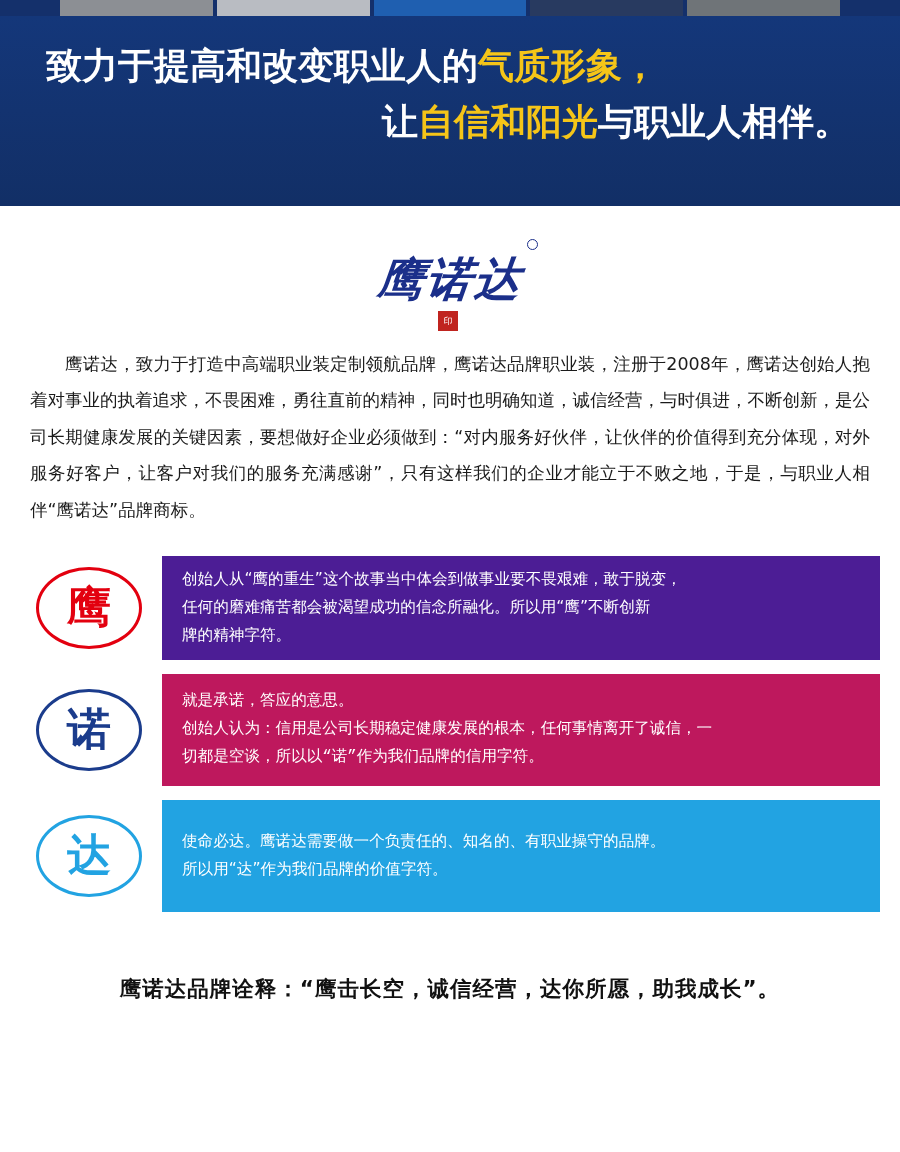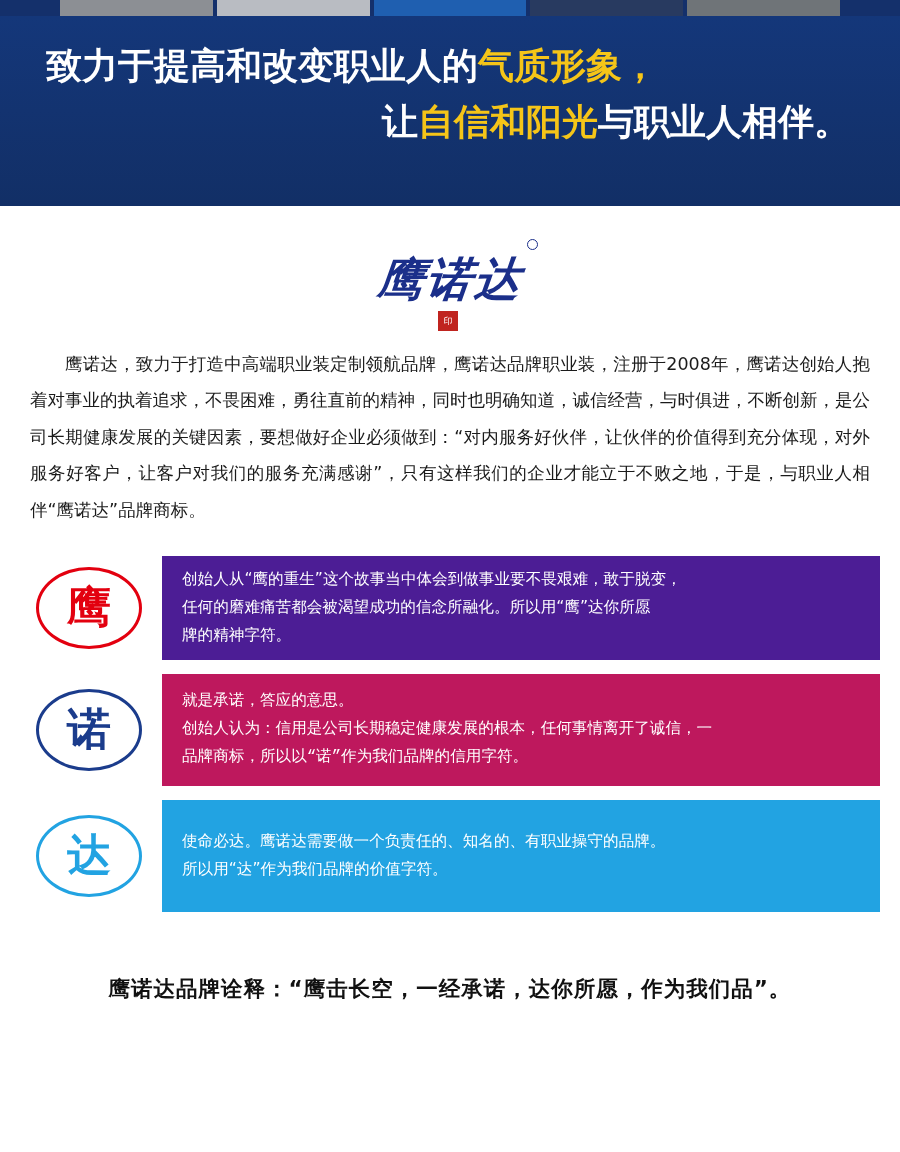--- a/index.html
+++ b/index.html
@@ -219,41 +219,41 @@
 <div class="intro">鹰诺达，致力于打造中高端职业装定制领航品牌，鹰诺达品牌职业装，注册于2008年，鹰诺达创始人抱着对事业的执着追求，不畏困难，勇往直前的精神，同时也明确知道，诚信经营，与时俱进，不断创新，是公司长期健康发展的关键因素，要想做好企业必须做到：“对内服务好伙伴，让伙伴的价值得到充分体现，对外服务好客户，让客户对我们的服务充满感谢”，只有这样我们的企业才能立于不败之地，于是，与职业人相伴“鹰诺达”品牌商标。</div>
 
 <div class="cards">
 
   <div class="card red">
     <div class="card-badge">
       <span class="glyph">鹰</span>
     </div>
     <div class="card-body">
       <div>创始人从“鹰的重生”这个故事当中体会到做事业要不畏艰难，敢于脱变，</div>
-      <div>任何的磨难痛苦都会被渴望成功的信念所融化。所以用“鹰”达你所愿</div>
+      <div>任何的磨难痛苦都会被渴望成功的信念所融化。所以用“鹰”不断创新</div>
       <div>牌的精神字符。</div>
     </div>
   </div>
 
   <div class="card navy">
     <div class="card-badge">
       <span class="glyph">诺</span>
     </div>
     <div class="card-body">
       <div>就是承诺，答应的意思。</div>
       <div>创始人认为：信用是公司长期稳定健康发展的根本，任何事情离开了诚信，一</div>
-      <div>品牌商标，所以以“诺”作为我们品牌的信用字符。</div>
+      <div>切都是空谈，所以以“诺”作为我们品牌的信用字符。</div>
     </div>
   </div>
 
   <div class="card cyan">
     <div class="card-badge">
       <span class="glyph">达</span>
     </div>
     <div class="card-body">
       <div>使命必达。鹰诺达需要做一个负责任的、知名的、有职业操守的品牌。</div>
       <div>所以用“达”作为我们品牌的价值字符。</div>
     </div>
   </div>
 
 </div>
 
-<div class="slogan">鹰诺达品牌诠释：“鹰击长空，一经承诺，达你所愿，作为我们品”。</div>
+<div class="slogan">鹰诺达品牌诠释：“鹰击长空，诚信经营，达你所愿，助我成长”。</div>
 
 </body></html>

